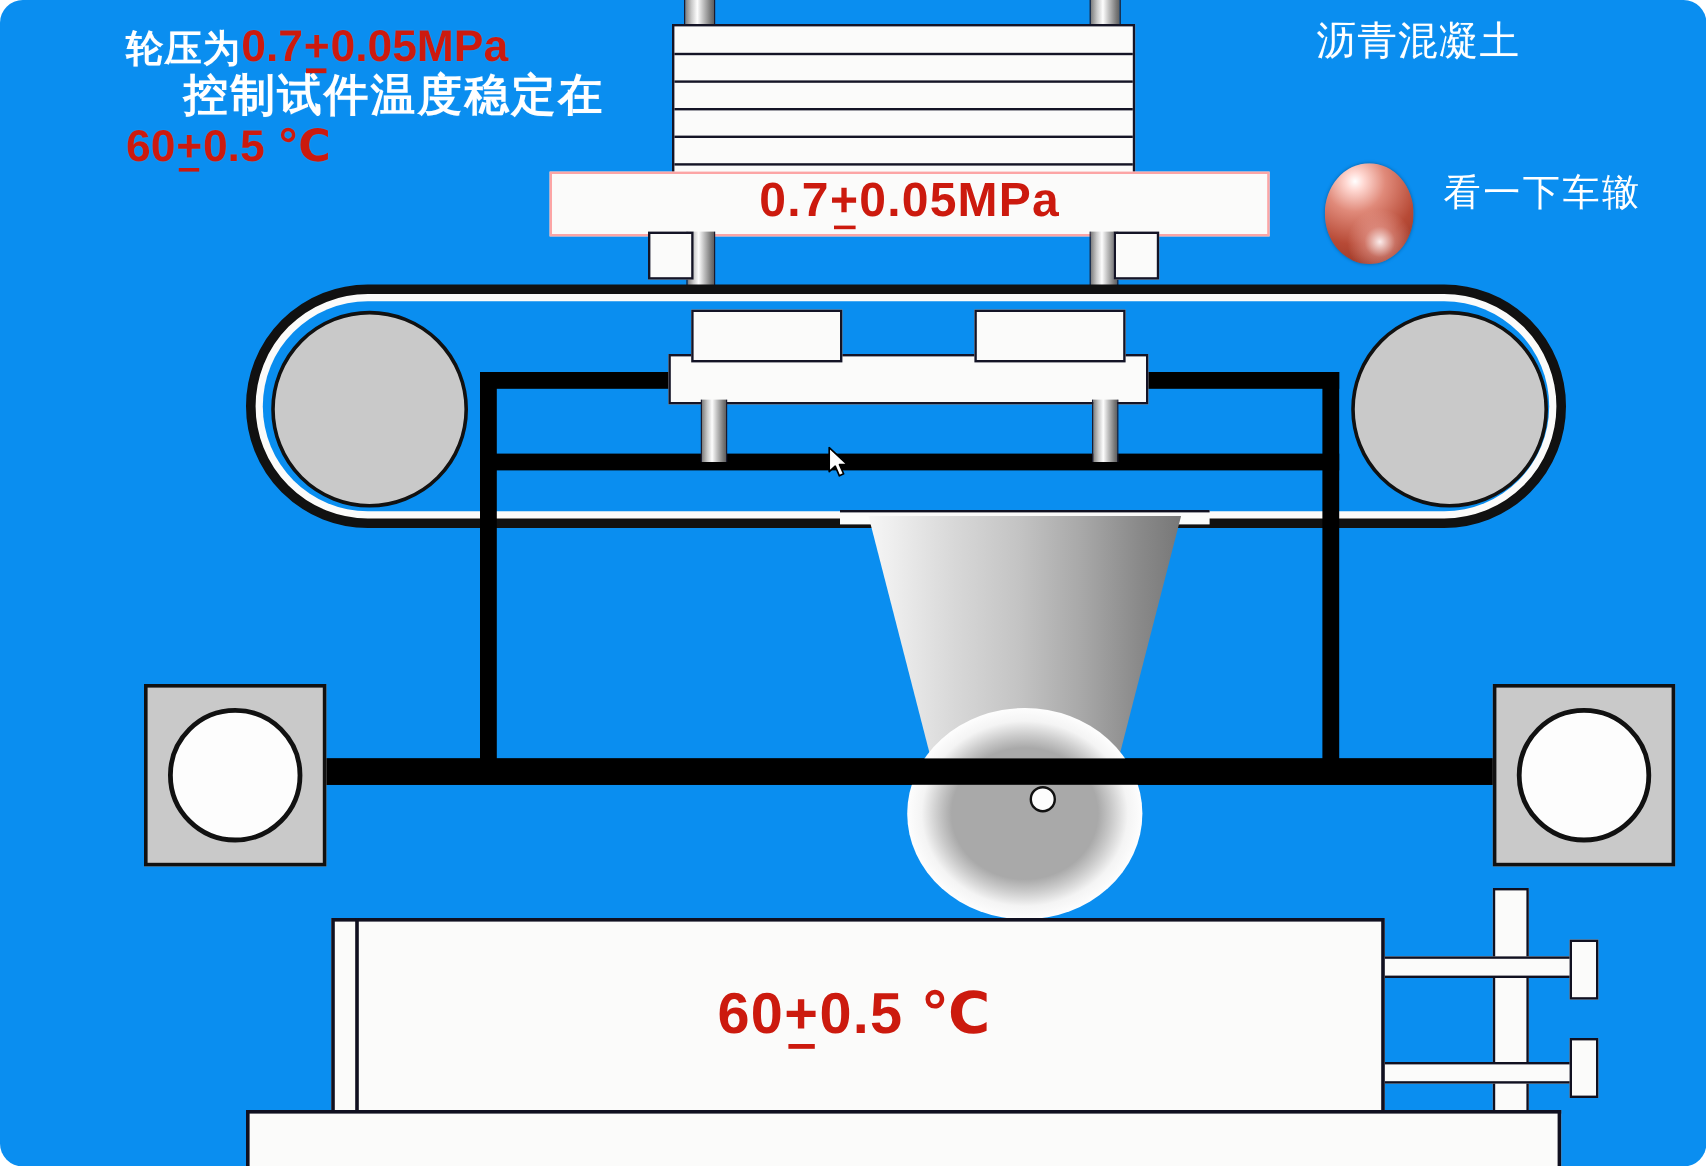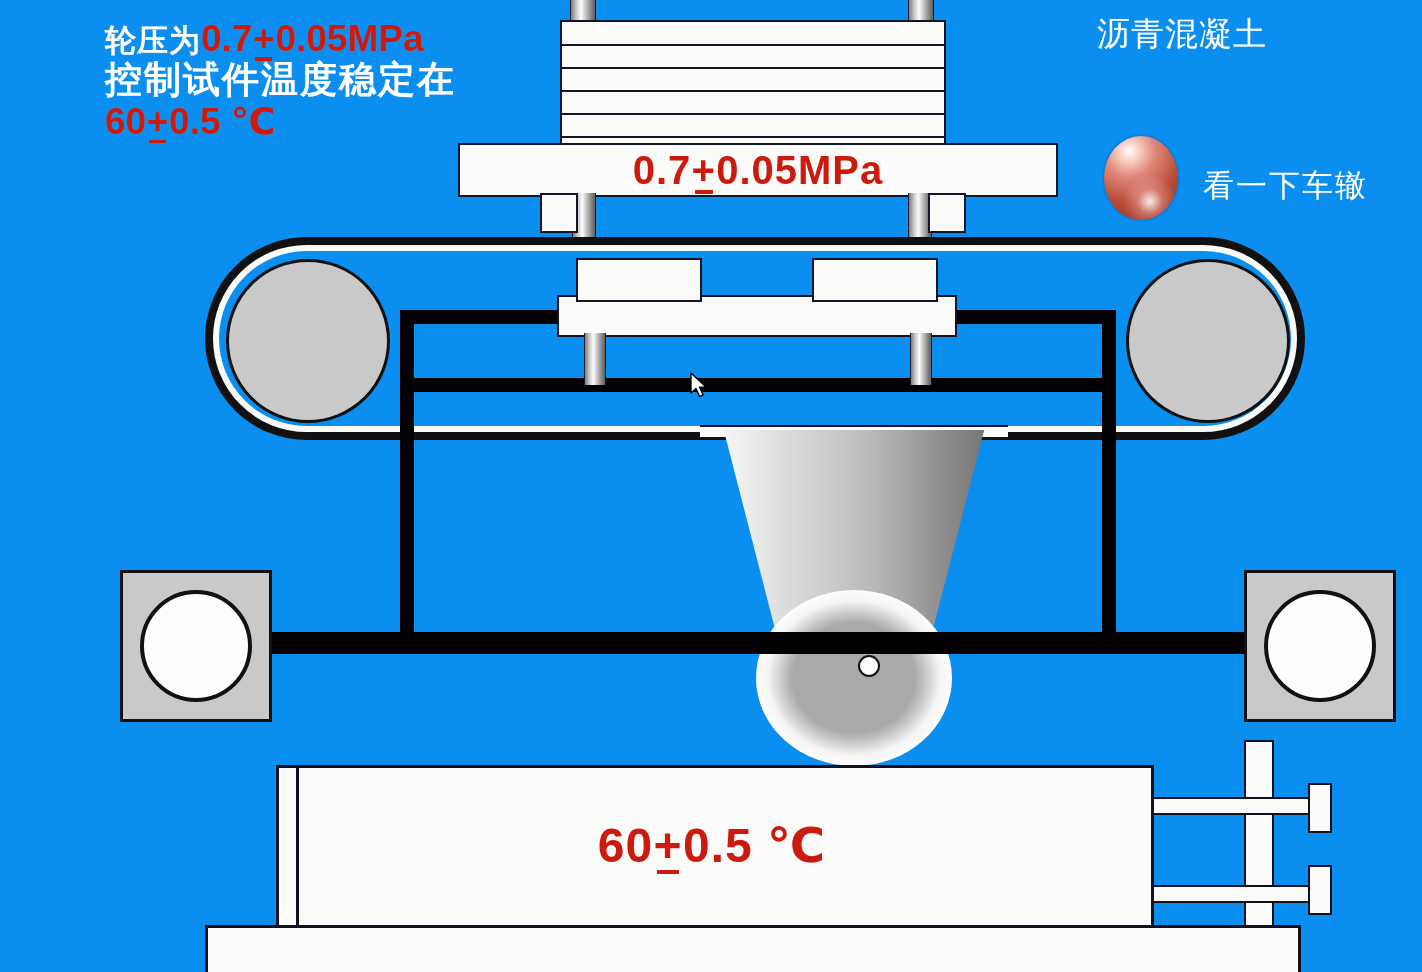--- a/index.html
+++ b/index.html
@@ -6,52 +6,53 @@
   body{
     width:1422px;height:972px;
     font-family:"Liberation Sans","DejaVu Sans",sans-serif;
     overflow:hidden;
   }
   #stage{
     position:relative;
     width:1422px;height:972px;
     background:#0a8ef0;
     overflow:hidden;
+    border-radius:19px;
   }
   .abs{position:absolute;}
 
   
   .txt-left{
     left:105px;top:18px;width:470px;
     line-height:1.12;
     font-weight:bold;
     text-shadow:0 0 1px rgba(255,255,255,.25);
   }
   .ln{white-space:nowrap;}
   .l1{font-size:37px;}
-  .l2{font-size:37px;color:#ffffff;font-family:"DejaVu Serif","Liberation Serif",serif;letter-spacing:2px;}
+  .l2{font-size:37px;color:#ffffff;font-family:"DejaVu Serif","Liberation Serif",serif;letter-spacing:2px;margin-left:48px;}
   .l3{font-size:37px;color:#cc1a0e;}
   .cn-b{color:#ffffff;font-family:"DejaVu Serif","Liberation Serif",serif;font-size:31px;letter-spacing:1px;}
   .red{color:#cc1a0e;}
 
   .pm{position:relative;display:inline-block;width:.62em;text-align:center;}
   .pm i{font-style:normal;}
   .pm u{
     position:absolute;left:13%;right:13%;bottom:-.03em;height:.09em;
     background:currentColor;text-decoration:none;
   }
 
   .txt-right{
     right:30px;top:14px;width:420px;text-align:center;
     color:#ffffff;font-family:"DejaVu Serif","Liberation Serif",serif;
     font-size:33px;line-height:1.22;letter-spacing:1px;
     text-shadow:0 0 1px rgba(255,255,255,.3);
   }
   .txt-rut{
-    left:1203px;top:165px;
+    left:1203px;top:140px;
     color:#ffffff;font-family:Liberation Serif, serif;
     font-size:31px;letter-spacing:2px;white-space:nowrap;
   }
 
   
   .sphere{
     left:1104px;top:136px;width:74px;height:84px;border-radius:50%;
     background:
       radial-gradient(circle at 62% 78%, rgba(255,245,245,.95) 0%, rgba(255,200,195,.35) 16%, rgba(255,255,255,0) 34%),
       radial-gradient(circle at 34% 18%, #ffffff 0%, #ffd8d2 9%, #e08a7a 30%, #b74a36 62%, #8e2f1f 100%);
@@ -67,22 +68,22 @@
     background:#fbfbfa;border:2px solid #141426;
   }
   .stack{
     left:560px;top:20px;width:382px;height:124px;
     background:#fbfbfa;border:2px solid #141426;
   }
   .stack .slat{position:absolute;left:0;right:0;height:2px;background:#141426;}
 
   .banner{
     left:458px;top:143px;width:596px;height:50px;
-    background:#fbfbfa;border:2px solid #0f172a;
-    display:flex;align-items:center;justify-content:center;
+    background:#fbfbfa;border:2px solid #fca5a5;
+    display:flex;align-items:flex-start;justify-content:center;
   }
   .banner span{
     color:#cc1a0e;font-size:40px;font-weight:bold;letter-spacing:1px;
     white-space:nowrap;
   }
 
   
   .belt-outer{
     left:205px;top:237px;width:1100px;height:203px;
     border:8px solid #111;border-radius:102px;

